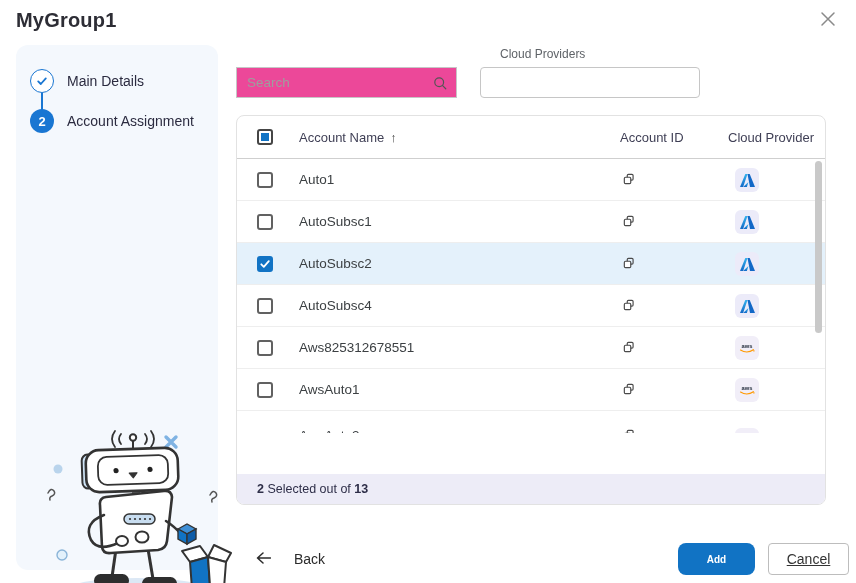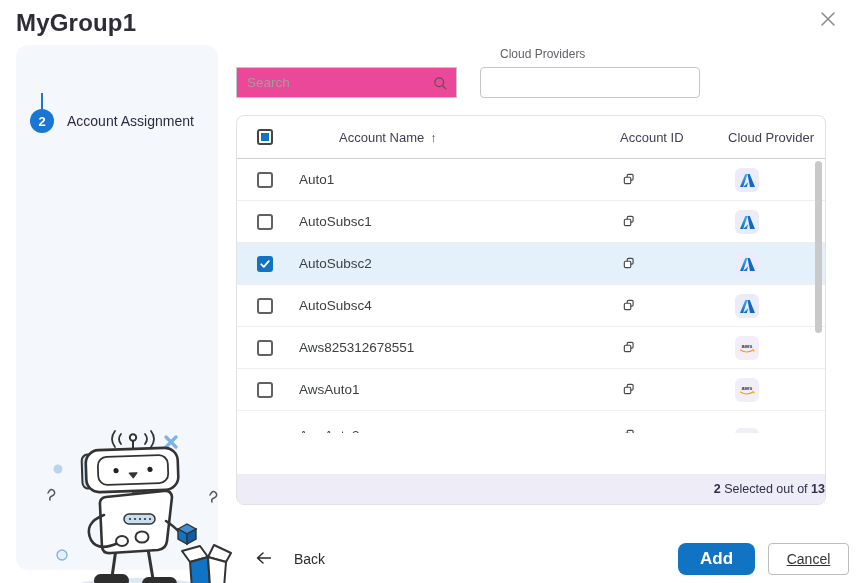--- a/index.html
+++ b/index.html
@@ -1,20 +1,20 @@
 <!DOCTYPE html>
 <html><head>
 <meta charset="utf-8">
 <style>
   * { margin:0; padding:0; box-sizing:border-box; }
   html,body { width:856px; height:583px; background:#fff; font-family:"Liberation Sans", sans-serif; overflow:hidden; }
   .stage { position:relative; width:856px; height:583px; background:#fff; }
 
   
-  .page-title { position:absolute; left:16px; top:9px; font-size:24px; font-weight:bold; color:#2d2d35; letter-spacing:.2px; }
+  .page-title { position:absolute; left:16px; top:9px; font-size:20px; font-weight:bold; color:#2d2d35; letter-spacing:.2px; }
   .close-btn { position:absolute; right:18px; top:10px; width:20px; height:20px; background:none; border:none; cursor:pointer; padding:0; }
 
   
   .sidebar { position:absolute; left:16px; top:45px; width:202px; height:525px; background:#f4f8fd; border-radius:12px; }
   .step { position:absolute; left:14px; display:flex; align-items:center; }
   .step.s1 { top:24px; }
   .step.s2 { top:64px; }
   .step-icon { width:24px; height:24px; border-radius:50%; display:flex; align-items:center; justify-content:center; flex:0 0 24px; }
   .step-icon.done { background:#fff; border:1.5px solid #1976d2; }
   .step-icon.active { background:#1976d2; color:#fff; font-size:13px; font-weight:bold; }
@@ -27,21 +27,21 @@
   .search-box input { flex:1; border:none; outline:none; font-size:13.5px; padding:0 8px 0 10px; color:#333; background:transparent; font-family:"Liberation Sans", sans-serif; }
   .search-box input::placeholder { color:#9e9e9e; }
   .search-icon { margin-right:9px; display:flex; }
   .cp-label { position:absolute; left:500px; top:47px; font-size:12px; color:#5f6368; }
   .cp-input { position:absolute; left:480px; top:67px; width:220px; height:31px; border:1px solid #c6c6c6; border-radius:4px; font-size:13.5px; padding:0 10px; color:#333; outline:none; font-family:"Liberation Sans", sans-serif; }
 
   
   .table-card { position:absolute; left:236px; top:115px; width:590px; height:390px; border:1px solid #e2e2e2; border-radius:8px; background:#fff; }
   .thead { position:relative; height:43px; border-bottom:1px solid #cfcfcf; font-size:13px; color:#3f3f55; }
   .thead .cbx { position:absolute; left:20px; top:13px; }
-  .th-name { position:absolute; left:62px; top:14px;margin-left:40px; }
+  .th-name { position:absolute; left:62px; top:14px; }
   .th-sort { margin-left:6px; color:#444; font-size:13px; }
   .th-id { position:absolute; left:383px; top:14px; }
   .th-provider { position:absolute; left:491px; top:14px; }
 
   .tbody { position:relative; height:316px; overflow:hidden; }
   .trow { position:relative; height:42px; border-bottom:1px solid #eeeeee; background:#fff; }
   .trow.selected { background:#e4f1fb; }
   .trow.clipped { height:22px; overflow:hidden; border-bottom:none; }
   .trow.clipped .cell-name,
   .trow.clipped .cell-id,
@@ -56,44 +56,52 @@
   
   .cbx { width:16px; height:16px; border:2px solid #616161; border-radius:3px; background:#fff; display:flex; align-items:center; justify-content:center; cursor:pointer; }
   .cbx .tick { display:none; }
   .cbx.checked { background:#1173c4; border-color:#1173c4; }
   .cbx.checked .tick { display:block; }
   .cbx.indeterminate { border-color:#454545; }
   .cbx.indeterminate::after { content:""; width:8px; height:8px; background:#1173c4; }
 
   .scroll-thumb { position:absolute; right:3px; top:2px; width:7px; height:172px; background:#c9c9c9; border-radius:4px; cursor:grab; }
 
-  .tfoot { position:absolute; left:0; right:0; bottom:0; height:30px; background:#edecf7; border-radius:0 0 7px 7px; line-height:30px; padding-left:20px; font-size:12.5px; color:#2e2e48;text-align:right; }
+  .tfoot { position:absolute; left:0; right:0; bottom:0; height:30px; background:#edecf7; border-radius:0 0 7px 7px; line-height:30px; padding-left:20px; font-size:12.5px; color:#2e2e48; }
   .tfoot b { font-weight:bold; }
 
   
   .back-link { position:absolute; left:256px; top:551px; display:flex; align-items:center; gap:23px; font-size:14px; color:#2b2b2b; background:none; border:none; cursor:pointer; font-family:"Liberation Sans", sans-serif; font-weight:500; }
-  .btn-add { position:absolute; left:678px; top:543px; width:77px; height:32px; background:#1173c4; color:#fff; border:none; border-radius:8px; font-size:17px; font-weight:bold; cursor:pointer; font-family:"Liberation Sans", sans-serif; }
+  .btn-add { position:absolute; left:678px; top:543px; width:77px; height:32px; background:#1173c4; color:#fff; border:none; border-radius:8px; font-size:10px; font-weight:bold; cursor:pointer; font-family:"Liberation Sans", sans-serif; }
   .btn-cancel { position:absolute; left:768px; top:543px; width:81px; height:32px; background:#fff; color:#333; border:1px solid #bdbdbd; border-radius:4px; font-size:14px; cursor:pointer; font-family:"Liberation Sans", sans-serif;text-decoration:underline; }
 </style>
 </head>
 <body>
 
 <div class="stage">
 
   <div class="page-title">MyGroup1</div>
 
   <button class="close-btn">
     <span>
       <svg width="16" height="16" viewBox="0 0 16 16">
           <path d="M2 2 L14 14 M14 2 L2 14" stroke="#8a8a8a" stroke-width="1.5" stroke-linecap="round"></path>
         </svg>
     </span>
   </button>
 
   <aside class="sidebar">
+    <div class="step s1">
+      <span class="step-icon done">
+        <svg width="14" height="14" viewBox="0 0 14 14">
+            <path d="M3.2 7.4 L5.8 10 L10.8 4.4" stroke="#1976d2" stroke-width="1.8" fill="none" stroke-linecap="round" stroke-linejoin="round"></path>
+          </svg>
+      </span>
+      <span class="step-label">Main Details</span>
+    </div>
     <div class="connector"></div>
     <div class="step s2">
       <span class="step-icon active">2</span>
       <span class="step-label">Account Assignment</span>
     </div>
 
     <svg class="robot" width="190" height="182" viewBox="0 0 190 182">
       <ellipse cx="95" cy="158" rx="64" ry="9" fill="#dce8f5"></ellipse>
 
       <path d="M124 8 L134 18 M134 8 L124 18" stroke="#7fb3e3" stroke-width="3.4" stroke-linecap="round"></path>

